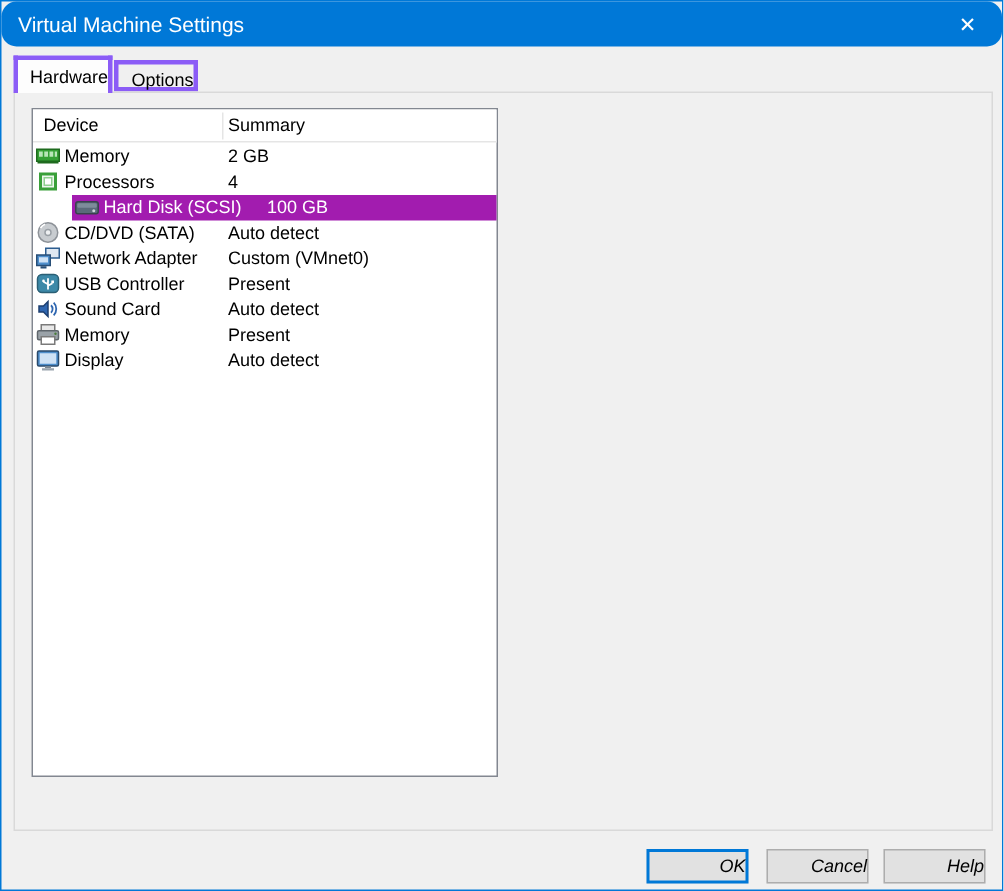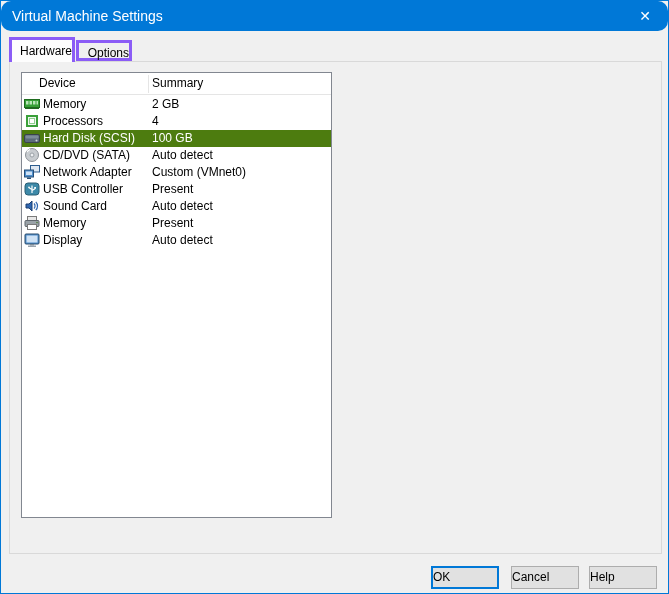--- a/index.html
+++ b/index.html
@@ -23,34 +23,34 @@
 
   
   .page { position:absolute; left:8px; top:60px; width:653px; height:493px;
     border:1px solid #d9d9d9; background:#f0f0f0; z-index:1; }
 
   
   .listbox { position:absolute; left:20px; top:71px; width:311px; height:446px;
     background:#fff; border:1px solid #828790; z-index:2; }
   .list-header { position:absolute; left:0; top:0; right:0; height:22px;
     border-bottom:1px solid #e5e5e5; background:#fff; }
-  .list-header .c1 { position:absolute; left:7px; line-height:21px;margin-left:10px; }
+  .list-header .c1 { position:absolute; left:7px; line-height:21px; }
   .list-header .c2 { position:absolute; left:130px; line-height:21px; }
   .hdr-divider { position:absolute; left:126px; top:2px; width:1px; height:18px; background:#e5e5e5; }
   .rows { position:absolute; left:0; top:23px; right:0; }
   .row { position:relative; height:17px; line-height:17px; }
   .row .ricon { position:absolute; left:2px; top:0; width:16px; height:16px; }
   .row .ricon svg { display:block; }
   .row .dev { position:absolute; left:21px; }
   .row .sum { position:absolute; left:130px; }
-  .row.sel { background:#4d7c0f; color:#fff; }
+  .row.sel { background:#a21caf; color:#fff;margin-left:26px; }
 
   
   .btn { position:absolute; background:#e1e1e1; border:1px solid #adadad;
-    text-align:left; font-size:12px; }
+    text-align:right; font-size:12px;font-style:italic; }
   .btn.disabled { color:#838383; border-color:#bfbfbf; }
   .btn.default { border:2px solid #0078d7; }
   .accel { text-decoration:underline; }
 
   .add-btn { left:168px; top:526px; width:72px; height:22px; line-height:20px; }
   .remove-btn { left:246px; top:526px; width:72px; height:22px; line-height:20px; }
 
   
   .group { position:absolute; left:337px; width:315px; border:1px solid #dcdcdc; }
   .group-title { position:absolute; left:6px; top:-8px; background:#f0f0f0; padding:0 4px; }

